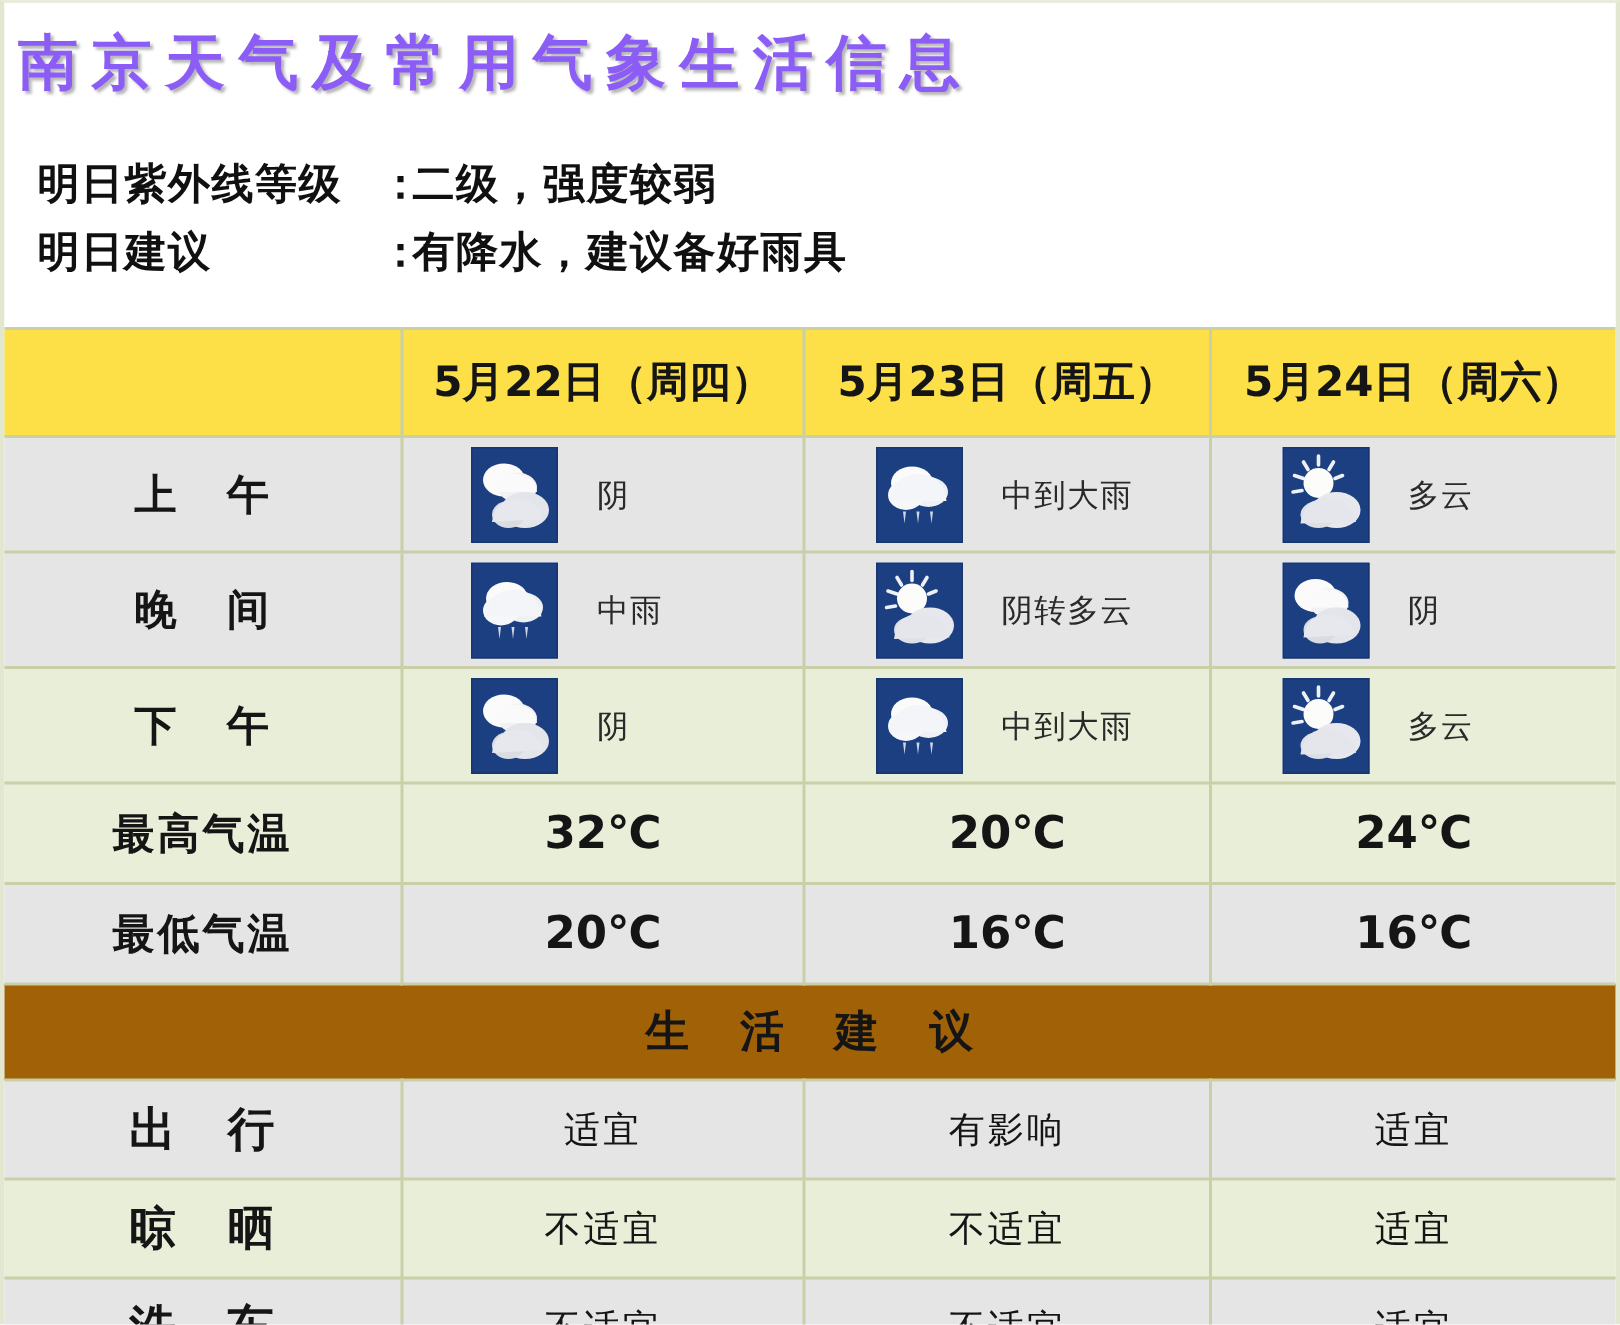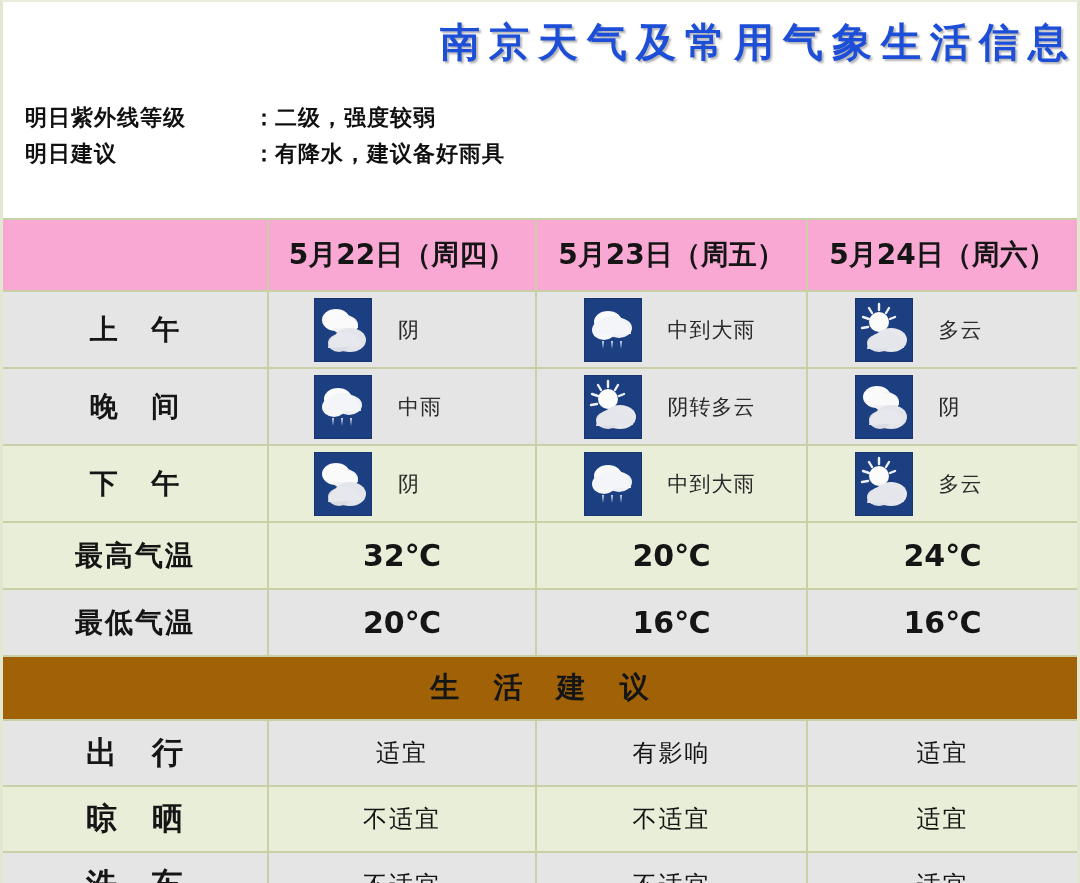--- a/index.html
+++ b/index.html
@@ -26,38 +26,38 @@
 
   
   .header {
     box-sizing: border-box;
     height: 218px;
     padding: 16px 0 0 0;
     background: #ffffff;
     border-bottom: 2px solid #c9d0a8;
   }
   .title {
-    text-align: right;
+    text-align: left;
     font-size: 40px;
     font-weight: bold;
     letter-spacing: 9px;
-    color: #1d4ed8;
+    color: #8b5cf6;
     text-shadow: 2px 2px 2px rgba(120,120,120,0.55);
     padding-left: 9px;
     line-height: 1.2;
     font-family: "DejaVu Sans", "Liberation Sans", sans-serif;
   }
   .info-lines {
     margin-top: 34px;
     padding-left: 22px;
   }
   .info-row {
     display: flex;
     align-items: baseline;
-    font-size: 22px;
+    font-size: 28px;
     font-weight: bold;
     color: #101010;
     line-height: 1.62;
     font-family: "DejaVu Sans", "Liberation Sans", sans-serif;
   }
   .info-label {
     width: 228px;
     flex: 0 0 228px;
     letter-spacing: 1px;
   }
@@ -88,21 +88,21 @@
     color: #151515;
     font-family: "DejaVu Sans", "Liberation Sans", sans-serif;
   }
   table.wx td:last-child { border-right: none; }
   table.wx tr:last-child td { border-bottom: none; }
 
   .row-tint td { background: #e9eed9; }
   .row-plain td { background: #e5e5e5; }
 
   .date-head td {
-    background: #f9a8d4;
+    background: #fde047;
     height: 68px;
     font-size: 28px;
     font-weight: bold;
     letter-spacing: 0px;
   }
 
   .period-row td { height: 73px; }
   .period-label {
     font-size: 28px;
     font-weight: bold;

